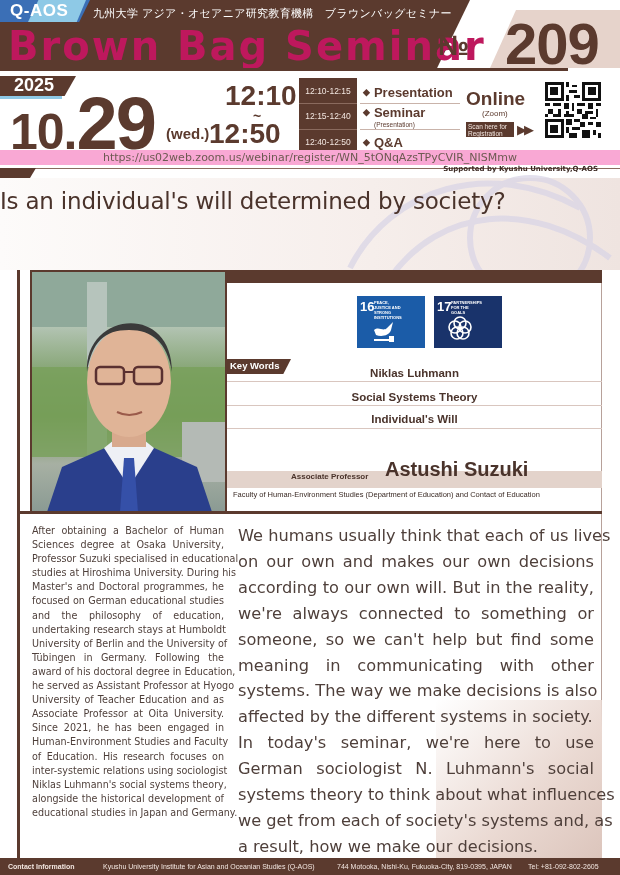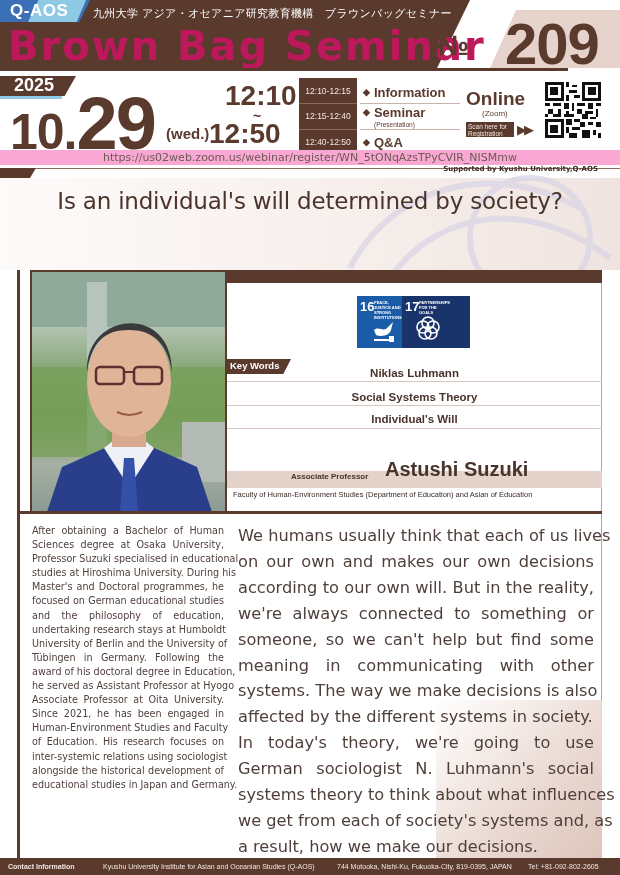--- a/index.html
+++ b/index.html
@@ -54,32 +54,32 @@
   .url-bar { position: absolute; left: 0; top: 150px; width: 620px; height: 15px; background: #f9a8d4; }
   .url { position: absolute; left: 0; width: 620px; top: 0; text-align: center; font: 11px "DejaVu Sans", sans-serif; color: #6d5a52; line-height: 15px; }
   .tab-left { position: absolute; left: 0; top: 168px; width: 36px; height: 12px; background: #5b3a2e;
     clip-path: polygon(0 0, 100% 0, 80% 100%, 0 100%); }
   .tab-line { position: absolute; left: 30px; top: 168px; width: 590px; height: 1px; background: #8a6a5e; }
   .supported { position: absolute; right: 22px; top: 165px; font: bold 7px "DejaVu Sans", sans-serif; color: #3c2a24; }
 
   
   .title-area { position: absolute; left: 0; top: 178px; width: 620px; height: 92px;
     background: linear-gradient(90deg, #fdfbfa 0%, #f6eeeb 60%, #efe4e0 100%); }
-  .title-line { position: absolute; left: 0; width: 620px; text-align: center; font: 23px "DejaVu Sans", sans-serif; color: #4a332b; letter-spacing: -0.2px; }
+  .title-line { position: absolute; left: 0; width: 620px; font: 23px "DejaVu Sans", sans-serif; color: #4a332b; letter-spacing: -0.2px; }
 
   
   .frame { position: absolute; left: 17px; top: 270px; width: 585px; height: 588px; border-left: 3px solid #5b3a2e; border-right: 1px solid #b7a19a; background: #fff; }
   .photo-wrap { position: absolute; left: 30px; top: 270px; width: 197px; height: 244px; background: #5b3a2e; }
   .photo { position: absolute; left: 2px; top: 2px; width: 193px; height: 240px; overflow: hidden;
     background: linear-gradient(180deg, #9fb5a6 0%, #b9c8bc 20%, #7d9f68 45%, #6f9551 60%, #a7b0a3 80%, #8a9a93 100%); }
   .top-bar { position: absolute; left: 227px; top: 270px; width: 375px; height: 13px; background: #5b3a2e; }
 
   .sdg { position: absolute; top: 296px; width: 68px; height: 52px; color: #fff; font: bold 12px "Liberation Sans", sans-serif; }
   .sdg16 { left: 357px; background: #1b5ca8; }
-  .sdg17 { left: 402px; background: #19336b; }
+  .sdg17 { left: 434px; background: #19336b; }
   .sdg .n { position: absolute; left: 3px; top: 3px; font-size: 13px; }
   .sdg .t { position: absolute; left: 17px; top: 4px; font-size: 4px; line-height: 5px; font-weight: bold; width: 32px; }
 
   .kw-tag { position: absolute; left: 227px; top: 359px; width: 64px; height: 15px; background: #5b3a2e;
     clip-path: polygon(0 0, 100% 0, 88% 100%, 0 100%); }
   .kw-label { position: absolute; left: 230px; top: 360px; font: bold 9.5px "Liberation Sans", sans-serif; color: #fff; text-align: right; }
   .kw { position: absolute; left: 227px; width: 375px; text-align: center; font: bold 11.5px "Liberation Sans", sans-serif; color: #4a332b; }
   .kw-line { position: absolute; left: 227px; width: 375px; height: 1px; background: #d9c6bf; }
 
   .prof-band { position: absolute; left: 227px; top: 471px; width: 375px; height: 17px; background: #e3d3cb; }
@@ -128,21 +128,21 @@
   <div class="t-end">12:50</div>
 
   <div class="sched-col">
     <div class="sched-time" style="top:8px;">12:10-12:15</div>
     <div class="sched-sep" style="top:25px;"></div>
     <div class="sched-time" style="top:33px;">12:15-12:40</div>
     <div class="sched-sep" style="top:51px;"></div>
     <div class="sched-time" style="top:59px;">12:40-12:50</div>
   </div>
   <div class="sched-item" style="top:14px;">
-    <span class="dia">◆</span><span>Information</span>
+    <span class="dia">◆</span><span>Presentation</span>
   </div>
   <div class="sched-line" style="top:32px;"></div>
   <div class="sched-item" style="top:34px;">
     <span class="dia">◆</span><span>Seminar</span>
   </div>
   <div class="sched-sub" style="top:50px;">(Presentation)</div>
   <div class="sched-line" style="top:58px;"></div>
   <div class="sched-item" style="top:64px;">
     <span class="dia">◆</span><span>Q&amp;A</span>
   </div>
@@ -280,57 +280,59 @@
 <div class="kw" style="top:367px;">Niklas Luhmann</div>
 <div class="kw-line" style="top:381px;"></div>
 <div class="kw" style="top:391px;">Social Systems Theory</div>
 <div class="kw-line" style="top:405px;"></div>
 <div class="kw" style="top:413px;">Individual's Will</div>
 <div class="kw-line" style="top:428px;"></div>
 
 <div class="prof-band"></div>
 <div class="prof-title">Associate Professor</div>
 <div class="prof-name">Astushi Suzuki</div>
-<div class="faculty">Faculty of Human-Environment Studies (Department of Education) and Asian of Education</div>
+<div class="faculty">Faculty of Human-Environment Studies (Department of Education) and Contact of Education</div>
 <div class="frame-line2"></div>
 
 <div class="abstract-bg"></div>
 
 <div class="bio">
   <span>After obtaining a Bachelor of Human</span>
   <span>Sciences degree at Osaka University,</span>
   <span>Professor Suzuki specialised in educational</span>
   <span>studies at Hiroshima University. During his</span>
   <span>Master's and Doctoral programmes, he</span>
   <span>focused on German educational studies</span>
   <span>and the philosophy of education,</span>
   <span>undertaking research stays at Humboldt</span>
   <span>University of Berlin and the University of</span>
   <span>Tübingen in Germany. Following the</span>
   <span>award of his doctoral degree in Education,</span>
   <span>he served as Assistant Professor at Hyogo</span>
+  <span>University of Teacher Education and as</span>
   <span>Associate Professor at Oita University.</span>
   <span>Since 2021, he has been engaged in</span>
   <span>Human-Environment Studies and Faculty</span>
   <span>of Education. His research focuses on</span>
   <span>inter-systemic relations using sociologist</span>
+  <span>Niklas Luhmann's social systems theory,</span>
   <span>alongside the historical development of</span>
   <span>educational studies in Japan and Germany.</span>
 </div>
 
 <div class="abstract">
   <span>We humans usually think that each of us lives</span>
   <span>on our own and makes our own decisions</span>
   <span>according to our own will. But in the reality,</span>
   <span>we're always connected to something or</span>
   <span>someone, so we can't help but find some</span>
   <span>meaning in communicating with other</span>
   <span>systems. The way we make decisions is also</span>
   <span style="text-align:left;text-align-last:left;">affected by the different systems in society.</span>
-  <span>In today's theory, we're going to use</span>
+  <span>In today's seminar, we're here to use</span>
   <span>German sociologist N. Luhmann's social</span>
   <span>systems theory to think about what influences</span>
   <span>we get from each of society's systems and, as</span>
   <span style="text-align:left;text-align-last:left;">a result, how we make our decisions.</span>
 </div>
 
 <div class="footer">
   <span style="left:8px;font-weight:bold;">Contact Information</span>
   <span style="left:103px;">Kyushu University Institute for Asian and Oceanian Studies (Q-AOS)</span>
   <span style="left:337px;">744 Motooka, Nishi-Ku, Fukuoka-City, 819-0395, JAPAN</span>

